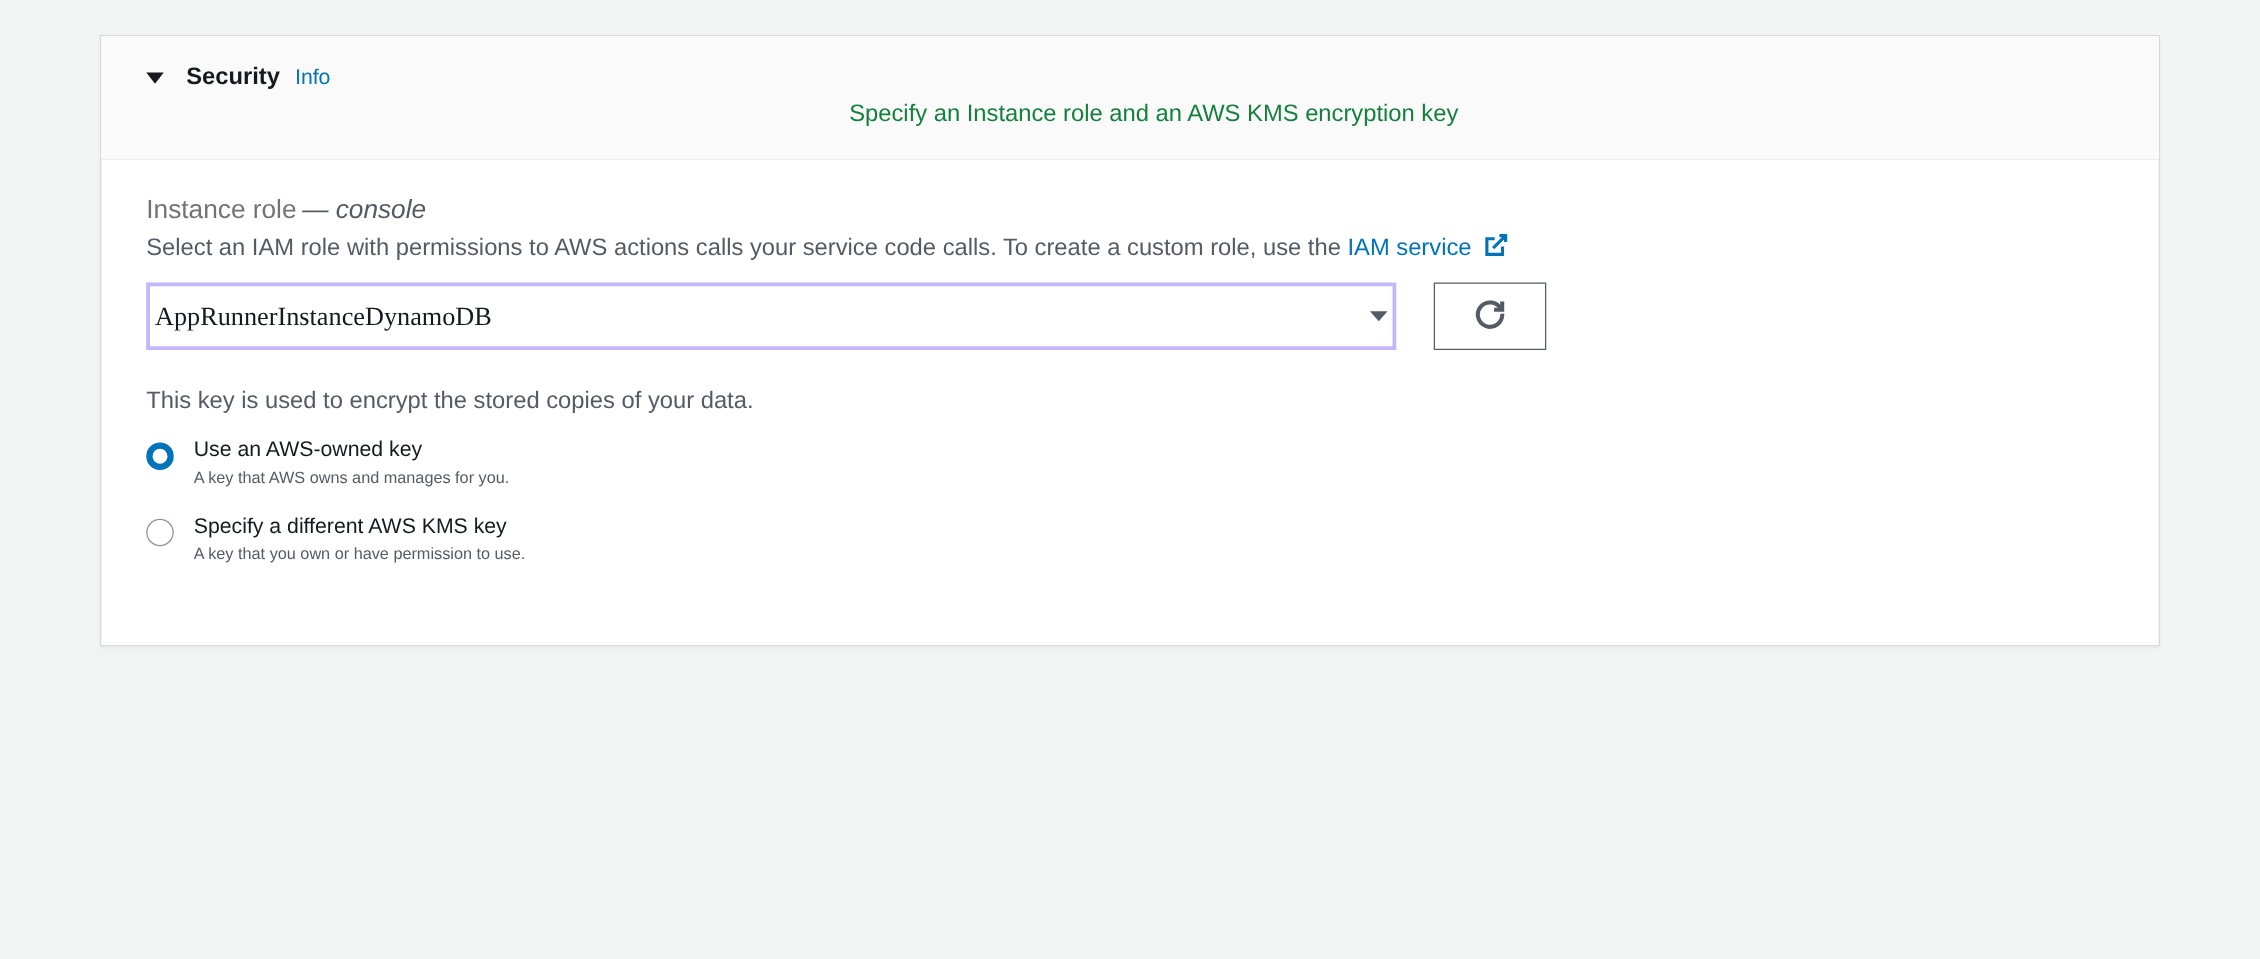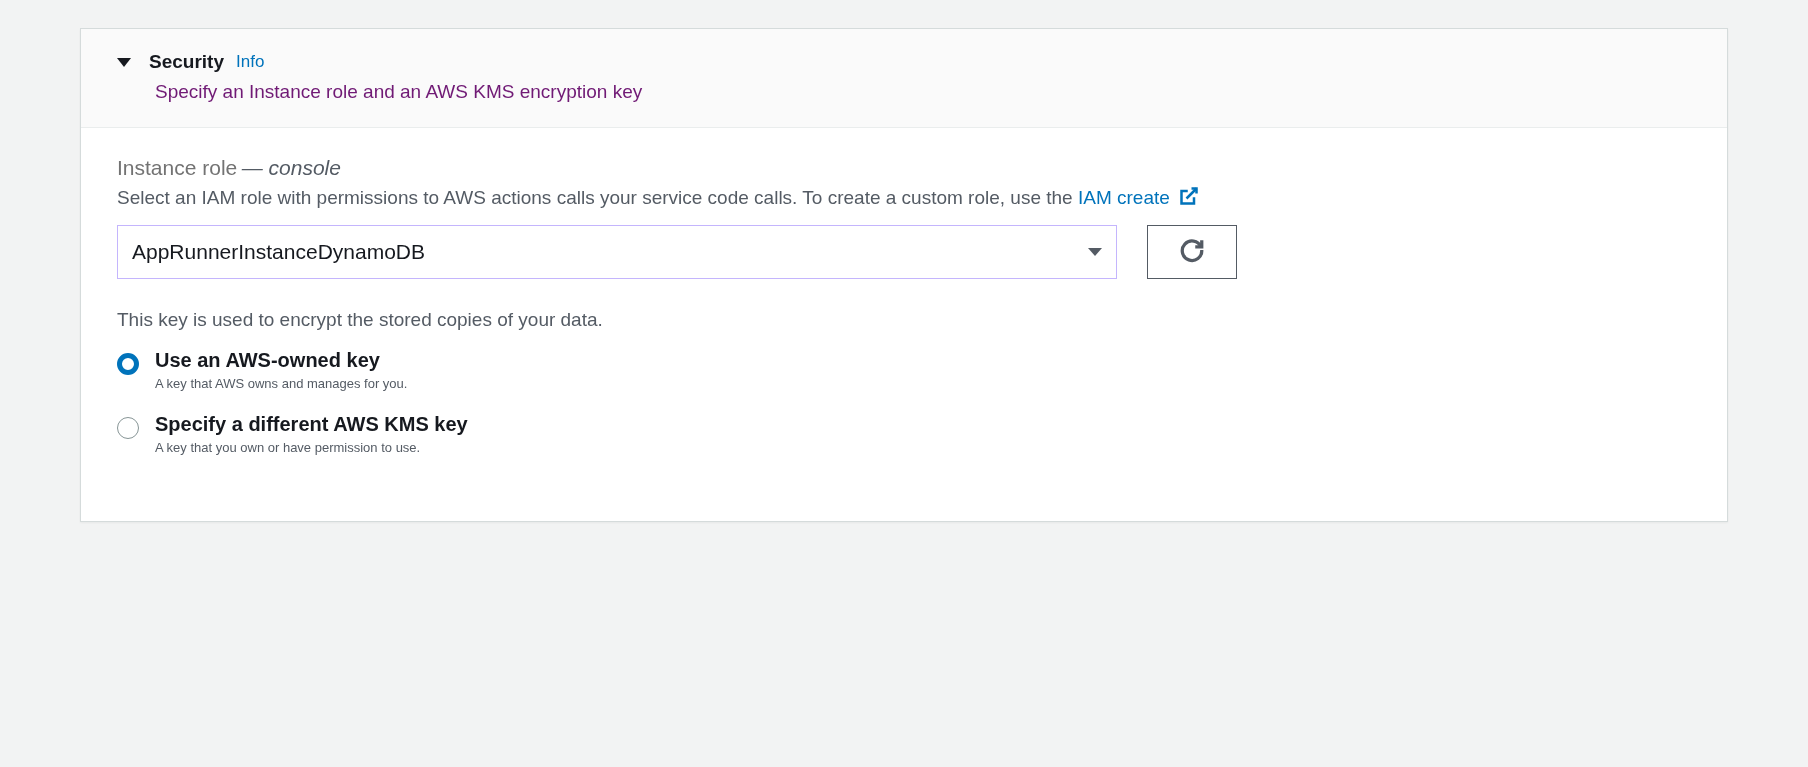--- a/index.html
+++ b/index.html
@@ -42,23 +42,24 @@
       color: #16191f;
     }
     .info-link {
       font-size: 17px;
       font-weight: 400;
       color: #0073bb;
       cursor: pointer;
     }
     .panel-subtitle {
       font-size: 19px;
-      color: #701a75;
+      color: #15803d;
       margin-top: 8px;
       margin-left: 38px;
+      text-align: center;
     }
     .panel-body {
       padding: 28px 36px 36px 36px;
     }
     .field-block {
       margin-bottom: 30px;
     }
     .field-label {
       font-size: 21px;
       color: #737373;
@@ -86,25 +87,26 @@
       display: flex;
       align-items: stretch;
       gap: 30px;
       margin-top: 14px;
     }
     .select-box {
       flex: 0 0 1000px;
       display: flex;
       align-items: center;
       justify-content: space-between;
-      border: 1px solid #c4b5fd;
-      background: #ffffff;
-      padding: 10px 14px;
+      border: 3px solid #c4b5fd;
+      background: #ffffff;
+      padding: 10px 4px;
       height: 54px;
       cursor: pointer;
+      font-family: Liberation Serif, serif;
     }
     .select-value {
       font-size: 21px;
       color: #16191f;
     }
     .select-caret {
       width: 0;
       height: 0;
       border-left: 7px solid transparent;
       border-right: 7px solid transparent;
@@ -149,24 +151,23 @@
       position: absolute;
       top: 50%;
       left: 50%;
       width: 8px;
       height: 8px;
       background: #ffffff;
       border-radius: 50%;
       transform: translate(-50%, -50%);
     }
     .radio-label {
-      font-size: 20px;
+      font-size: 17px;
       color: #16191f;
       cursor: pointer;
-      font-weight: bold;
     }
     .radio-desc {
       font-size: 13px;
       color: #545b64;
       margin-top: 4px;
     }
     .radio-group {
       margin-top: 18px;
     }
     .radio-option + .radio-option {
@@ -190,21 +191,21 @@
 
     <div class="field-block">
       <div>
         <span class="field-label">Instance role</span>
         <span class="field-label"> </span>
         <span class="field-label optional-tag">— console</span>
       </div>
       <div class="field-help">
         <span>Select an IAM role with permissions to AWS actions calls your service code calls. To create a custom role, use the </span>
         <span class="link">
-          <span>IAM create</span>
+          <span>IAM service</span>
           <span class="external-icon">
             <svg width="20" height="20" viewBox="0 0 16 16" fill="none" stroke="#0073bb" stroke-width="2">
               <path d="M10 2 H14 V6"></path>
               <path d="M6 10 L14 2"></path>
               <path d="M12 9 V14 H2 V4 H7"></path>
             </svg>
           </span>
         </span>
       </div>
       <div class="select-row">

